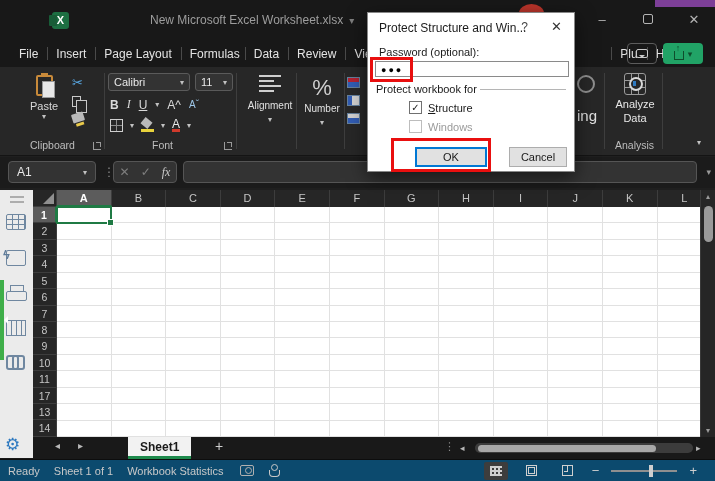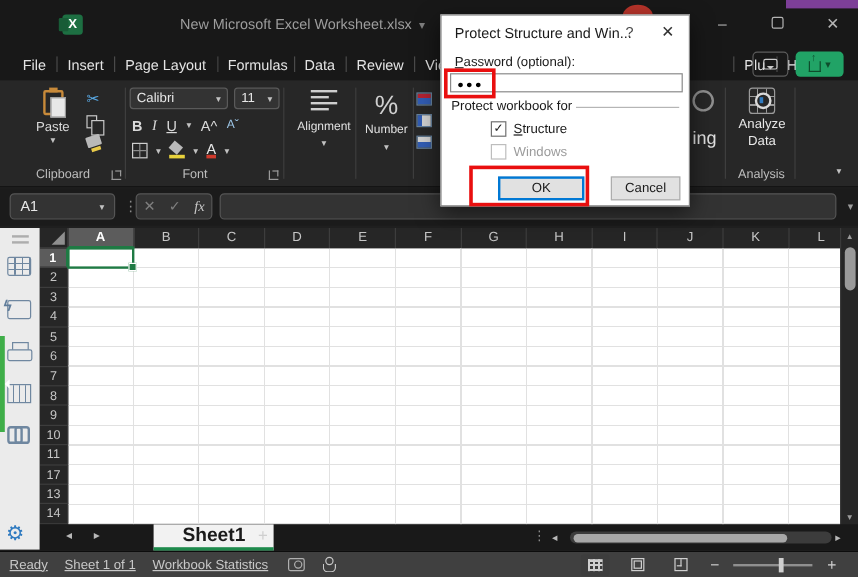--- a/index.html
+++ b/index.html
@@ -151,32 +151,32 @@
   .sel-a1 { position:absolute; left:56px; top:16px; width:56px; height:18px; border:2px solid #1f7a44; background:transparent; }
   .sel-a1::after { content:""; position:absolute; right:-4px; bottom:-4px; width:5px; height:5px; background:#1f7a44; border:1px solid #fff; }
   .vscroll { position:absolute; left:700px; top:0px; width:15px; height:247px; background:#262626; border-left:1px solid #3a3a3a; }
   .vscroll .arr { display:block; text-align:center; color:#9a9a9a; font-size:8px; line-height:14px; }
   .vthumb { position:absolute; left:3px; top:16px; width:9px; height:36px; background:#9a9a9a; border-radius:5px; }
   .varr-dn { position:absolute; bottom:2px; left:0; right:0; text-align:center; color:#9a9a9a; font-size:8px; }
 
   
   .sheetbar { position:absolute; left:0; top:437px; width:715px; height:22px; background:#191919; color:#c9c9c9; }
   .nav-arrows { position:absolute; left:55px; top:3px; display:flex; gap:18px; font-size:10px; color:#b8b8b8; }
-  .sheettab { position:absolute; left:128px; top:0; height:22px; padding:0 24px; background:#f2f2f2; color:#1a1a1a; font-size:16px; font-weight:bold;
+  .sheettab { position:absolute; left:128px; top:0; height:22px; padding:0 12px; background:#f2f2f2; color:#1a1a1a; font-size:12px; font-weight:bold;
               display:flex; align-items:center; border-bottom:3px solid #1e8a4c; }
   .addsheet { position:absolute; left:215px; top:1px; font-size:14px; color:#cfcfcf; }
   .sb-dots { position:absolute; left:444px; top:3px; color:#8a8a8a; font-size:11px; }
   .hscroll { position:absolute; left:460px; top:4px; width:248px; height:14px; display:flex; align-items:center; }
   .hscroll .arr { font-size:9px; color:#b8b8b8; width:12px; }
   .htrack { flex:1; height:10px; background:#3c3c3c; border-radius:6px; position:relative; margin:0 3px; }
   .hthumb { position:absolute; left:3px; top:1.5px; width:178px; height:7px; background:#a8a8a8; border-radius:4px; }
 
   
-  .statusbar { position:absolute; left:0; top:459px; width:715px; height:22px; background:#404040; border-top:1px solid #0d0d0d;
-               display:flex; align-items:center; font-size:11px; color:#c8c8c8;text-decoration:underline; }
+  .statusbar { position:absolute; left:0; top:459px; width:715px; height:22px; background:#0c4a6e; border-top:1px solid #0d0d0d;
+               display:flex; align-items:center; font-size:11px; color:#c8c8c8; }
   .st { margin-left:14px; white-space:nowrap; }
   .st:first-child { margin-left:8px; }
   .display-ic { margin-left:16px; width:14px; height:11px; border:1.5px solid #b0b0b0; border-radius:2px; position:relative; }
   .display-ic::after { content:""; position:absolute; right:1px; bottom:1px; width:5px; height:5px; border:1.5px solid #b0b0b0; border-radius:50%; }
   .acc-ic { margin-left:14px; width:11px; height:13px; position:relative; }
   .acc-ic::before { content:""; position:absolute; left:3px; top:0; width:5px; height:5px; border:1.5px solid #c8c8c8; border-radius:50%; }
   .acc-ic::after { content:""; position:absolute; left:1px; top:6px; width:9px; height:6px; border:1.5px solid #c8c8c8; border-top:none; border-radius:0 0 4px 4px; }
   .st-acc { margin-left:4px; }
   .st-right { position:absolute; right:18px; display:flex; align-items:center; gap:12px; }
   .view-btn { width:24px; height:18px; display:flex; align-items:center; justify-content:center; border-radius:2px; }

